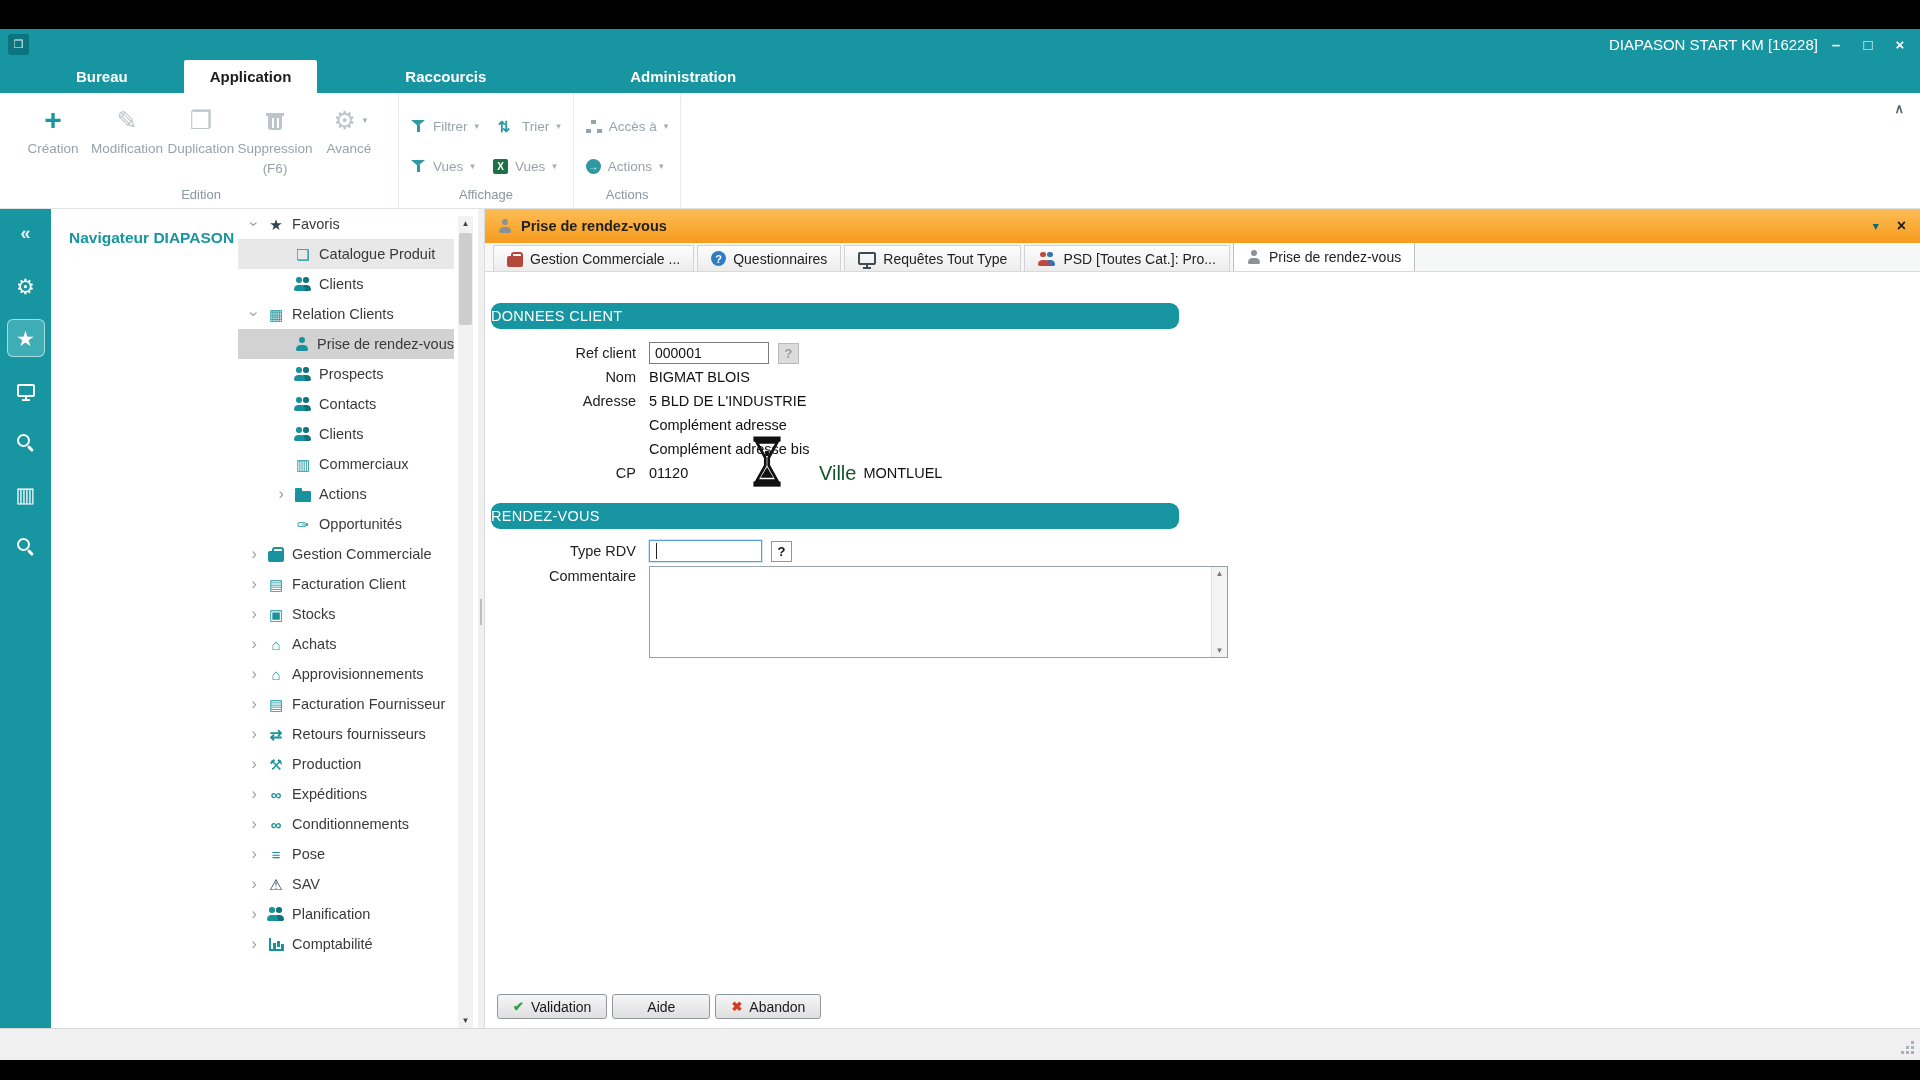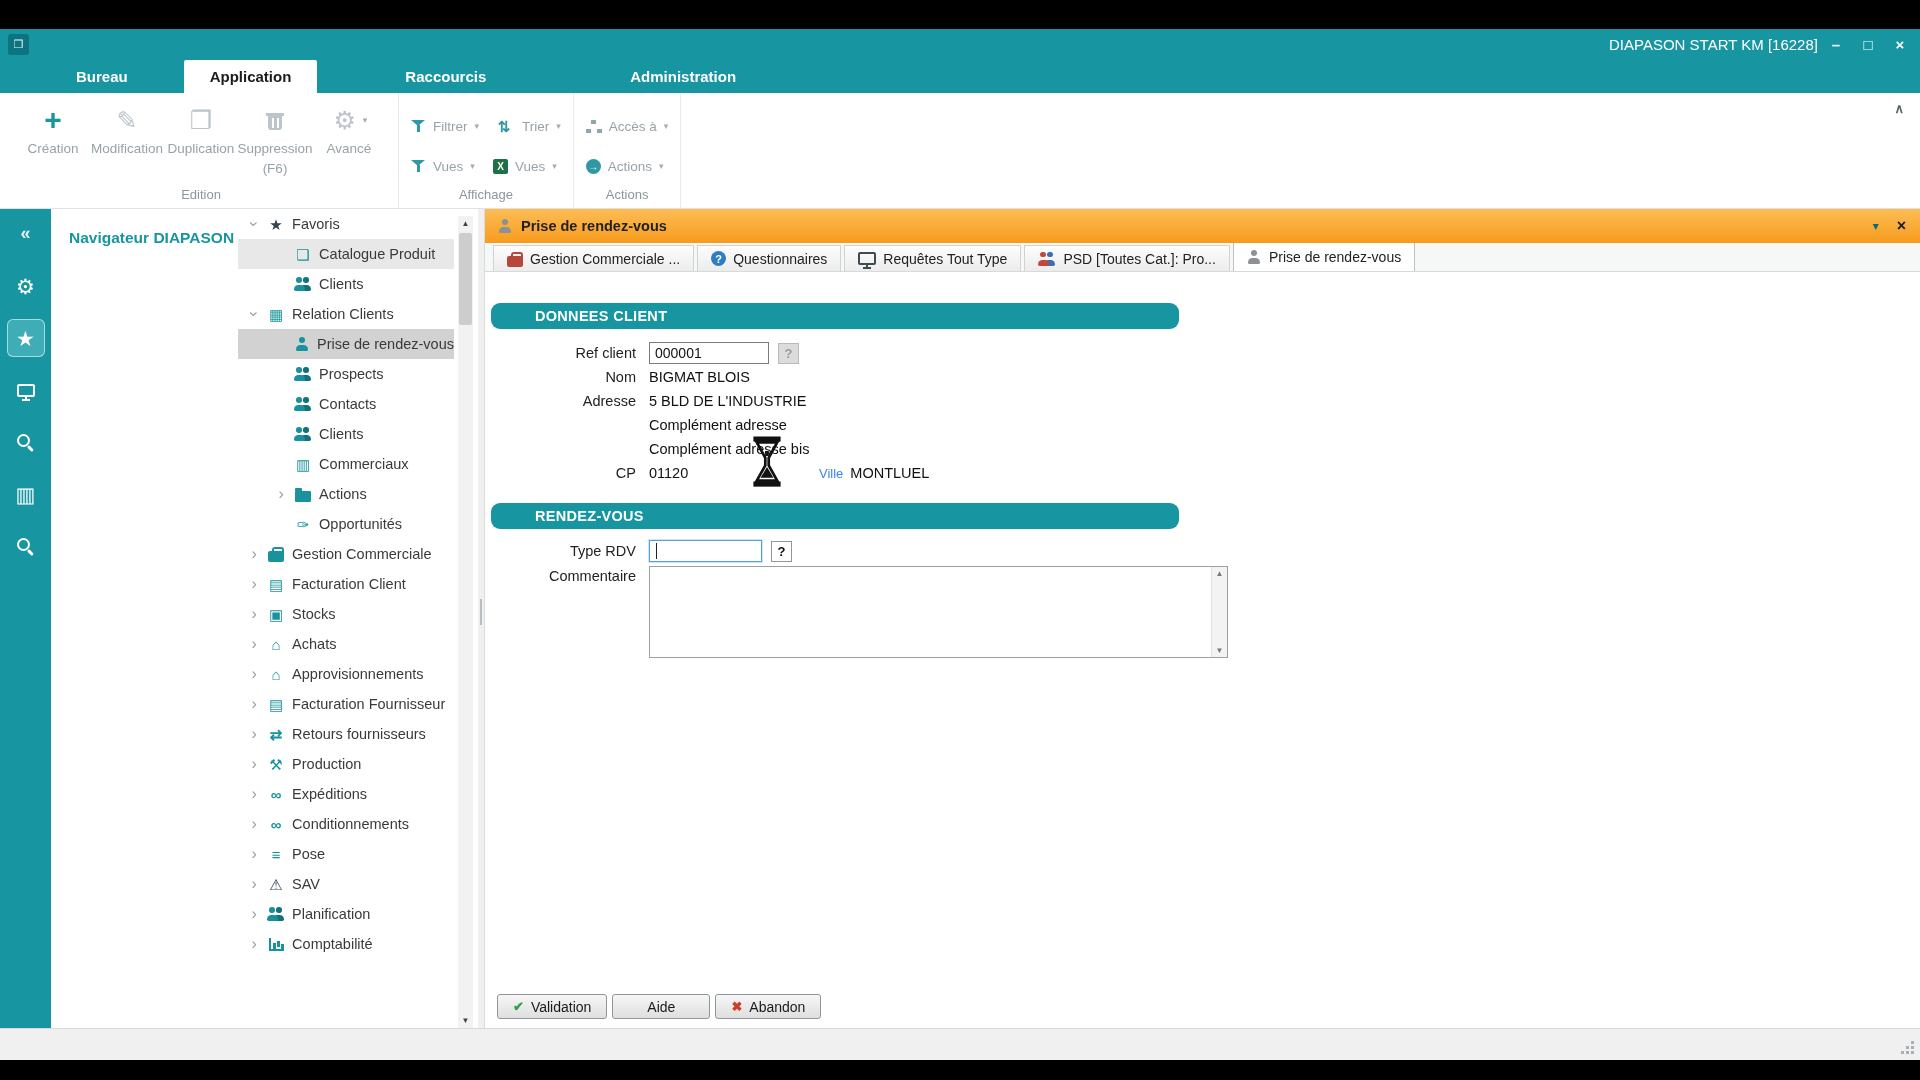--- a/index.html
+++ b/index.html
@@ -133,27 +133,27 @@
   .dd-glyph{color:#0b6b74;font-size:12px}
   .x-glyph{color:#1c1c1c;font-size:16px;font-weight:bold}
   .tabstrip{height:29px;background:#f6f7f7;border-bottom:1px solid #d7dadb;display:flex;align-items:flex-end;
     padding-left:8px;gap:3px;flex:0 0 auto}
   .dtab{height:26px;display:flex;align-items:center;gap:7px;padding:0 13px;font-size:14px;color:#222;
     background:linear-gradient(#fdfdfd,#ececec);border:1px solid #cfd3d4;border-bottom:none;white-space:nowrap}
   .dtab.active{background:#fff;height:29px;border-color:#bcc2c4}
   .content{flex:1;position:relative;background:#fff}
 
   .secbar{position:absolute;left:6px;width:688px;height:26px;background:#1795a0;border-radius:9px;color:#fff;
-    font-weight:bold;font-size:14.5px;display:flex;align-items:center;padding-left:44px;letter-spacing:.3px}
+    font-weight:normal;font-size:14.5px;display:flex;align-items:center;letter-spacing:.3px}
   #sec-client{top:31px}
   #sec-rdv{top:231px}
 
   .frow{position:absolute;left:6px;height:24px;display:flex;align-items:center}
   .flabel{width:145px;text-align:right;font-size:14.5px;color:#222;margin-right:13px;flex:0 0 auto}
-  .flabel2{font-size:13px;color:#3b82f6;margin-right:7px}
+  .flabel2{font-size:20px;color:#14532d;margin-right:7px}
   .fvalue{font-size:14.5px;color:#111;white-space:nowrap}
   .fvalue.wcp{width:170px}
   .finput{width:120px;height:22px;border:1px solid #7c7c7c;font-size:14px;padding:0 5px;
     font-family:"Liberation Sans",sans-serif;color:#111;background:#fff}
   .finput.focused{width:113px;border:1px solid #55a0e0;box-shadow:0 0 0 1px rgba(120,180,230,.35)}
   .qbtn{width:21px;height:21px;margin-left:9px;font-size:13px;font-weight:bold;display:flex;align-items:center;
     justify-content:center;border:1px solid #8f979a;background:#fff;color:#111;font-family:"Liberation Sans",sans-serif}
   .qbtn.dis{background:#dcdcdc;color:#9b9b9b;border-color:#b9b9b9}
   .text-caret{position:absolute;left:171px;top:271px;width:1px;height:16px;background:#222}
 

